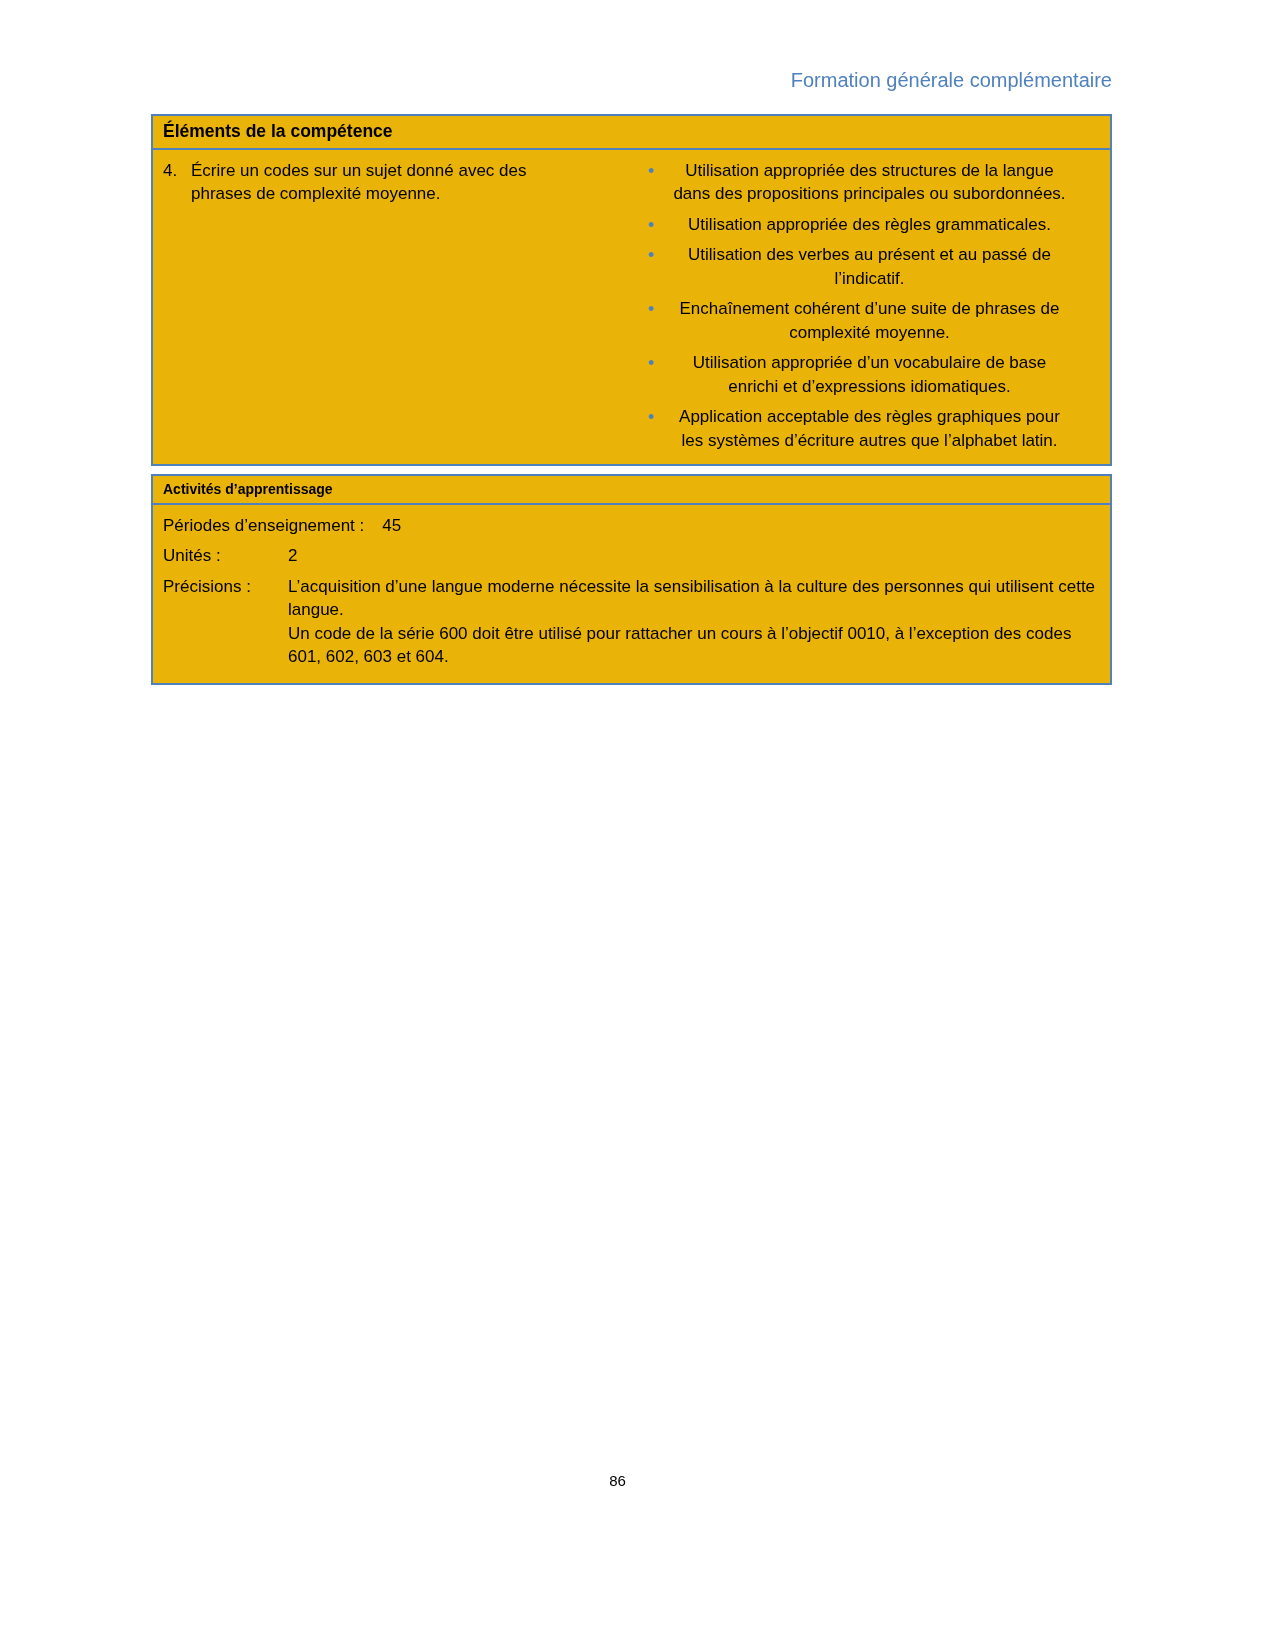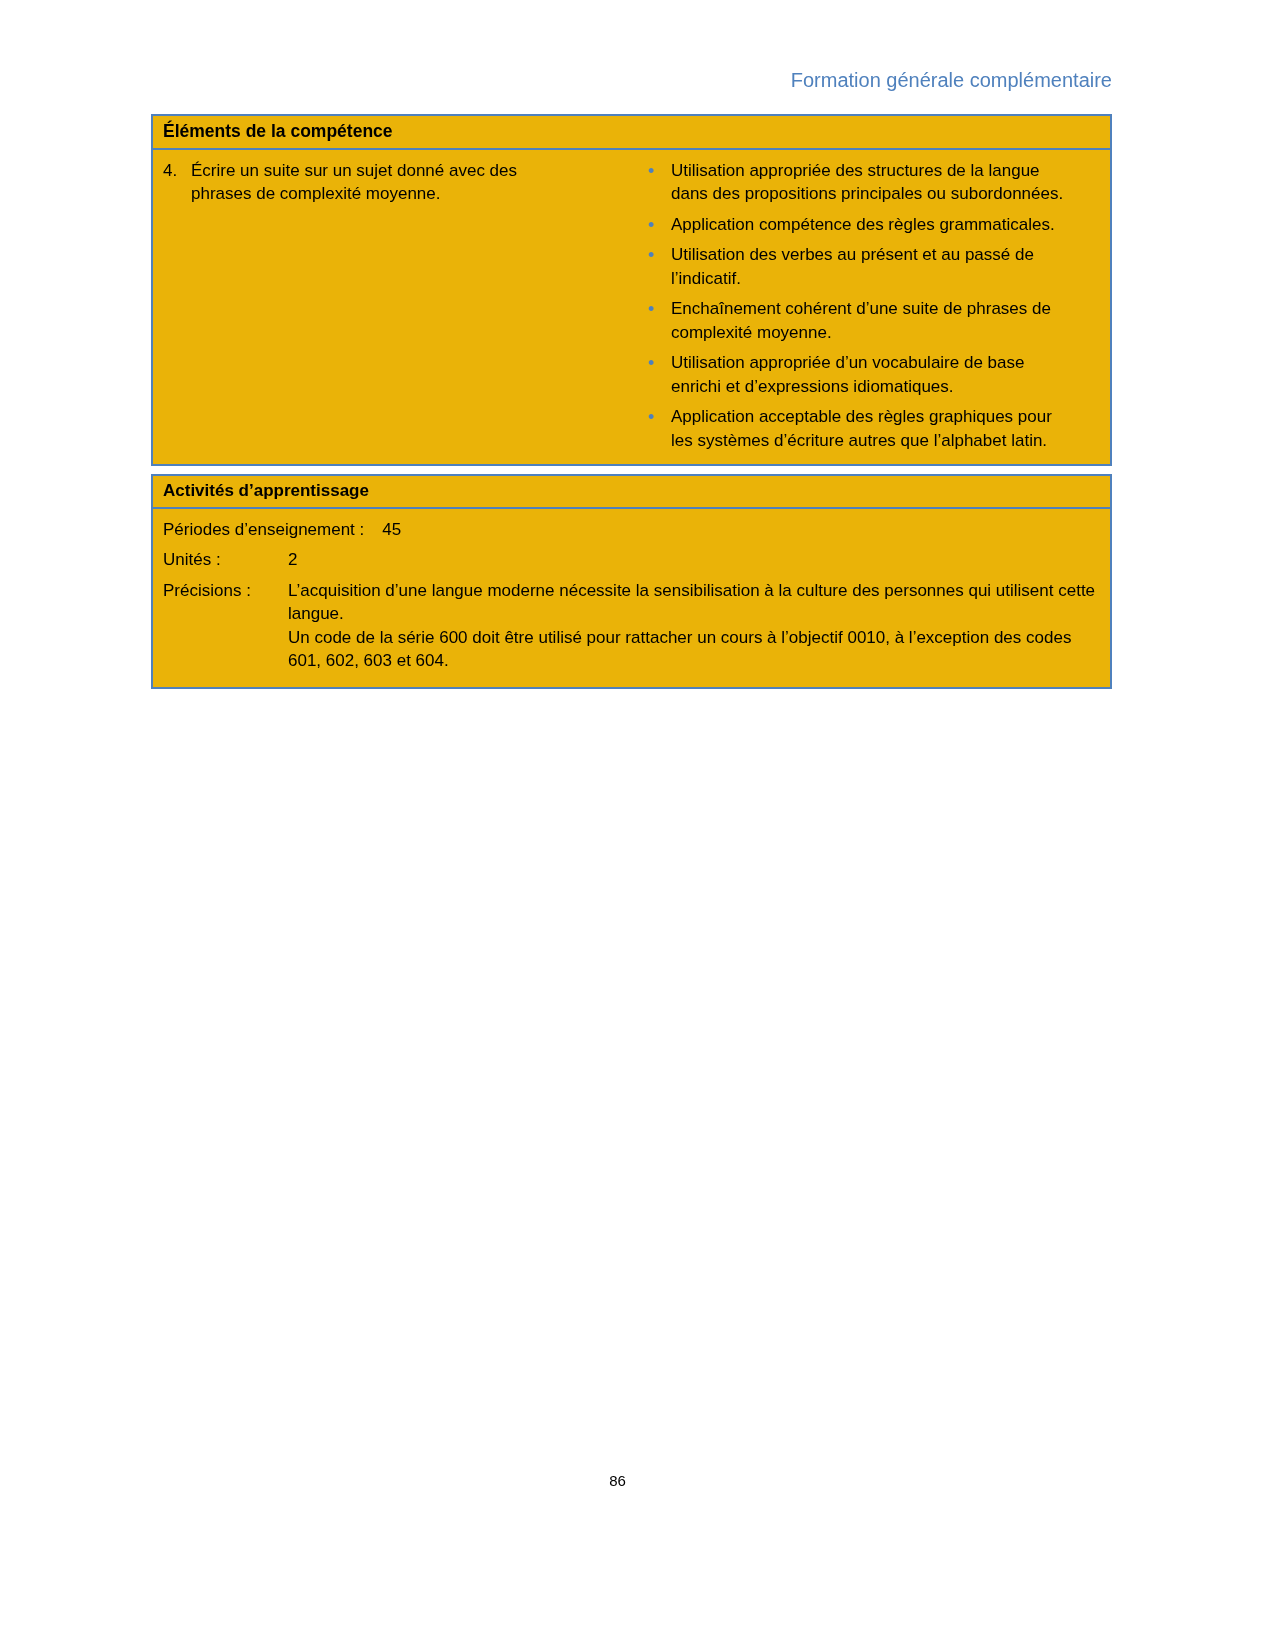--- a/index.html
+++ b/index.html
@@ -58,20 +58,21 @@
     display: flex;
     align-items: flex-start;
     line-height: 1.38;
   }
   .element-number {
     width: 28px;
     flex: 0 0 28px;
   }
   .criteria-cell {
     padding: 9px 42px 12px 0;
+    text-align: center;
   }
   ul.criteria-list {
     margin: 0;
     padding: 0;
     list-style: none;
   }
   ul.criteria-list li {
     position: relative;
     padding-left: 28px;
     line-height: 1.38;
@@ -88,21 +89,21 @@
     font-size: 18px;
   }
   
   .t2 {
     margin-top: 8px;
   }
   .t2-header {
     border-bottom: 2px solid #4f81bd;
     padding: 5px 10px 6px 10px;
     font-weight: bold;
-    font-size: 17px;
+    font-size: 14px;
   }
   .t2-body {
     padding: 9px 14px 14px 10px;
   }
   .act-row {
     display: flex;
     align-items: flex-start;
     line-height: 1.38;
     margin-bottom: 7px;
   }
@@ -138,26 +139,26 @@
 
     <div class="doc-header">Formation générale complémentaire</div>
 
     <div class="box t1">
       <div class="t1-header">
         <div class="hcell">Éléments de la compétence</div>
       </div>
       <div class="t1-body">
         <div class="element-cell">
           <span class="element-number">4.</span>
-          <span class="element-text">Écrire un suite sur un sujet donné avec des phrases de complexité moyenne.</span>
+          <span class="element-text">Écrire un codes sur un sujet donné avec des phrases de complexité moyenne.</span>
         </div>
         <div class="criteria-cell">
           <ul class="criteria-list">
             <li>Utilisation appropriée des structures de la langue dans des propositions principales ou subordonnées.</li>
-            <li>Application compétence des règles grammaticales.</li>
+            <li>Utilisation appropriée des règles grammaticales.</li>
             <li>Utilisation des verbes au présent et au passé de l’indicatif.</li>
             <li>Enchaînement cohérent d’une suite de phrases de complexité moyenne.</li>
             <li>Utilisation appropriée d’un vocabulaire de base enrichi et d’expressions idiomatiques.</li>
             <li>Application acceptable des règles graphiques pour les systèmes d’écriture autres que l’alphabet latin.</li>
           </ul>
         </div>
       </div>
     </div>
 
     <div class="box t2">

